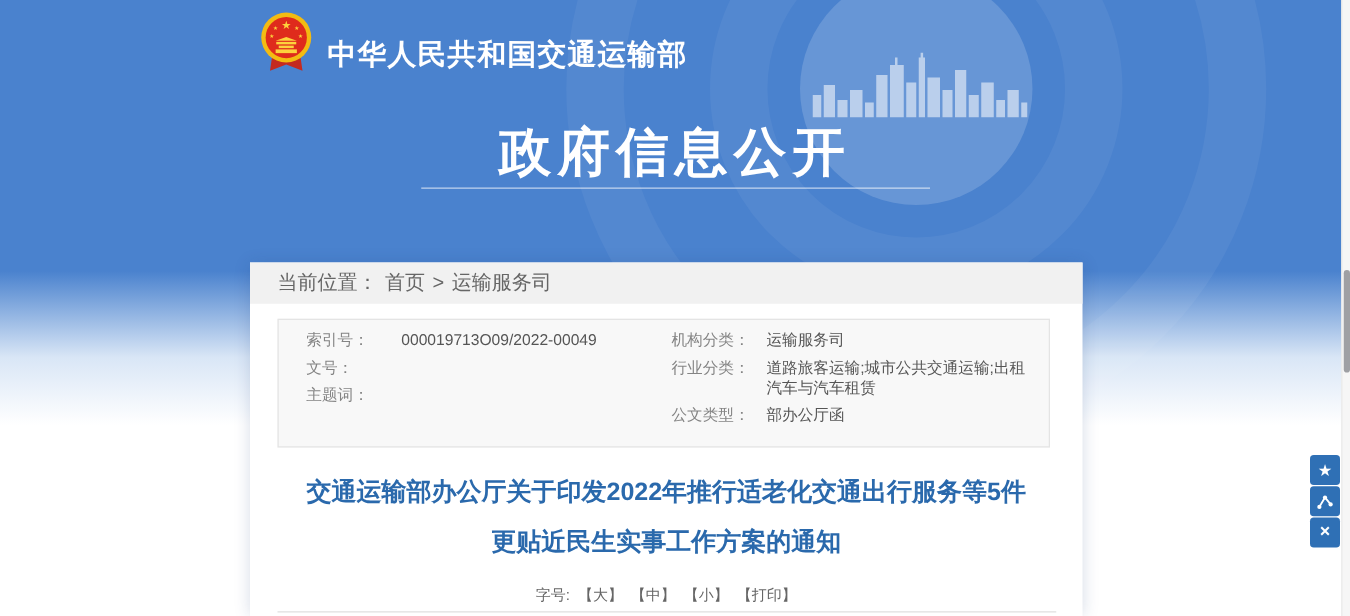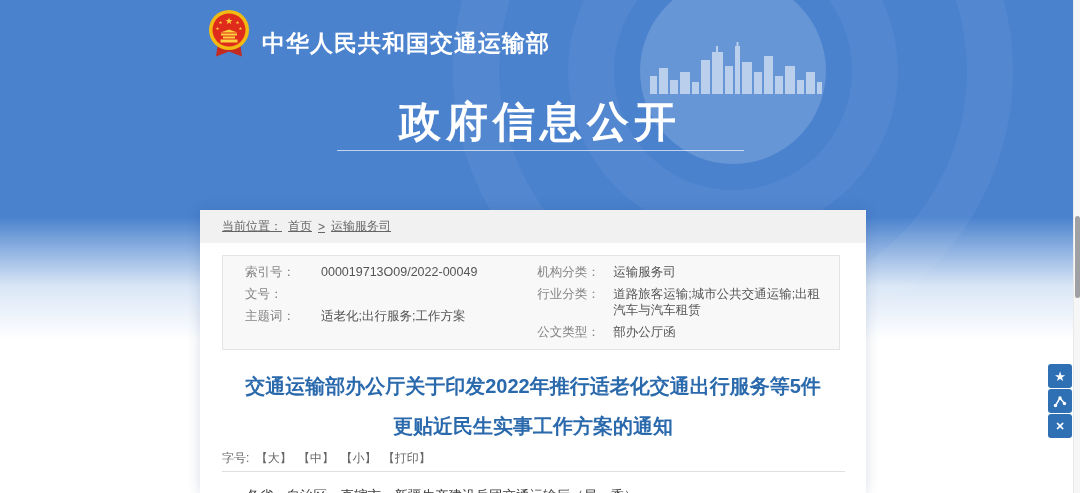--- a/index.html
+++ b/index.html
@@ -17,31 +17,31 @@
   
   .site-header{position:absolute;left:208px;top:8px;display:flex;align-items:center;gap:12px;}
   .site-name{color:#fff;font-size:23px;font-weight:bold;letter-spacing:1px;margin-top:20px;}
   .banner-title{position:absolute;top:94px;left:240px;width:600px;text-align:center;color:#fff;
                 font-size:42px;font-weight:bold;letter-spacing:5px;}
   .banner-underline{position:absolute;top:150px;left:337px;width:407px;height:1px;background:rgba(255,255,255,0.65);}
   
   .card{position:absolute;left:200px;top:210px;width:666px;height:283px;background:#fff;
         box-shadow:0 0 12px rgba(30,60,120,0.18);}
   .breadcrumb{height:33px;background:#f1f1f1;display:flex;align-items:center;padding:0 22px;
-              font-size:12px;color:#666;gap:6px;white-space:nowrap;text-decoration:underline;}
+              font-size:16px;color:#666;gap:6px;white-space:nowrap;}
   .breadcrumb a{color:#666;text-decoration:none;cursor:pointer;}
-  .meta-box{margin:12px 26px 0 22px;border:1px solid #e4e4e4;background:#f8f8f8;display:flex;padding:5px 0 6px;}
+  .meta-box{margin:12px 26px 0 22px;border:1px solid #e4e4e4;background:#f8f8f8;display:flex;padding:5px 0 14px;}
   .meta-col{box-sizing:border-box;}
   .meta-col.left{width:51%;padding-left:22px;}
   .meta-col.right{width:49%;padding-right:14px;}
   .meta-row{display:flex;font-size:12.5px;line-height:16px;padding:3px 0;}
   .meta-label{flex:0 0 76px;color:#848484;}
   .meta-value{color:#555;}
   .doc-title{margin:16px 36px 0;text-align:center;color:#2a69ac;font-size:20px;line-height:40px;font-weight:bold;}
-  .font-controls{margin:4px 22px 0;text-align:left;font-size:12px;color:#666;}
+  .font-controls{margin:14px 22px 0;text-align:center;font-size:12px;color:#666;}
   .font-controls a{color:#666;text-decoration:none;cursor:pointer;margin-left:3px;}
   .divider{margin:4px 21px 0 22px;border-bottom:1px solid #e0e0e0;}
   .doc-body{margin:13px 25px 0 46px;font-size:13.5px;color:#3a3a3a;line-height:22px;}
   
   .side-tools{position:absolute;left:1048px;top:364px;display:flex;flex-direction:column;gap:1px;}
   .tool-btn{width:24px;height:24px;background:#2f70b5;border:none;border-radius:3px;color:#fff;
             display:flex;align-items:center;justify-content:center;cursor:pointer;padding:0;}
   .tool-btn .star{font-size:13px;line-height:1;}
   .tool-btn .x{font-size:11px;font-weight:bold;line-height:1;}
   
@@ -116,21 +116,20 @@
       <div class="meta-col left">
         <div class="meta-row">
           <span class="meta-label">索引号：</span>
           <span class="meta-value">000019713O09/2022-00049</span>
         </div>
         <div class="meta-row">
           <span class="meta-label">文号：</span>
         </div>
         <div class="meta-row">
           <span class="meta-label">主题词：</span>
-          <span class="meta-value">适老化;出行服务;工作方案</span>
         </div>
       </div>
       <div class="meta-col right">
         <div class="meta-row">
           <span class="meta-label">机构分类：</span>
           <span class="meta-value">运输服务司</span>
         </div>
         <div class="meta-row">
           <span class="meta-label">行业分类：</span>
           <span class="meta-value">道路旅客运输;城市公共交通运输;出租汽车与汽车租赁</span>

